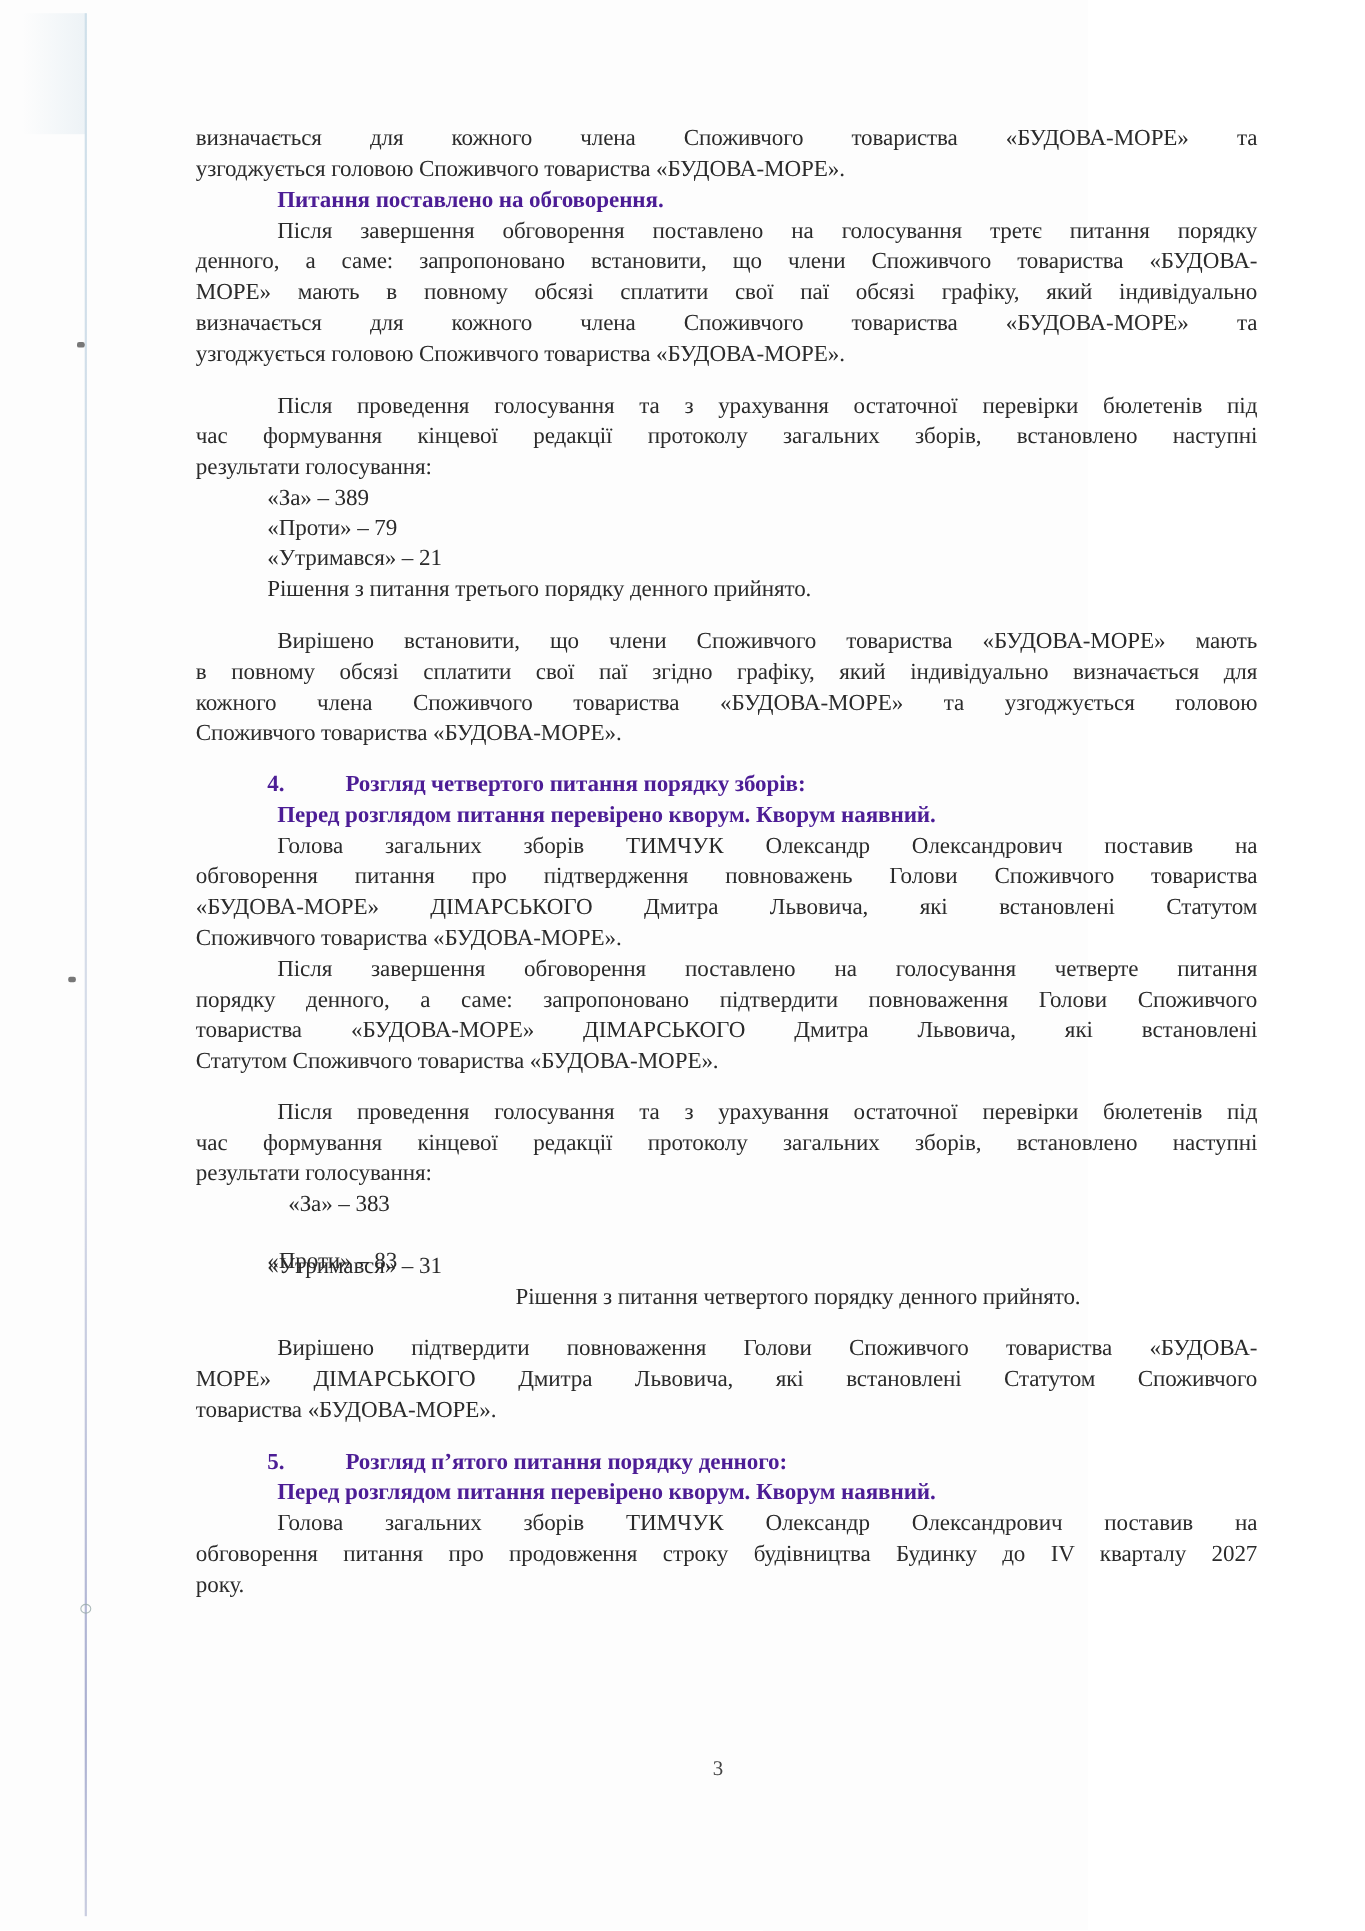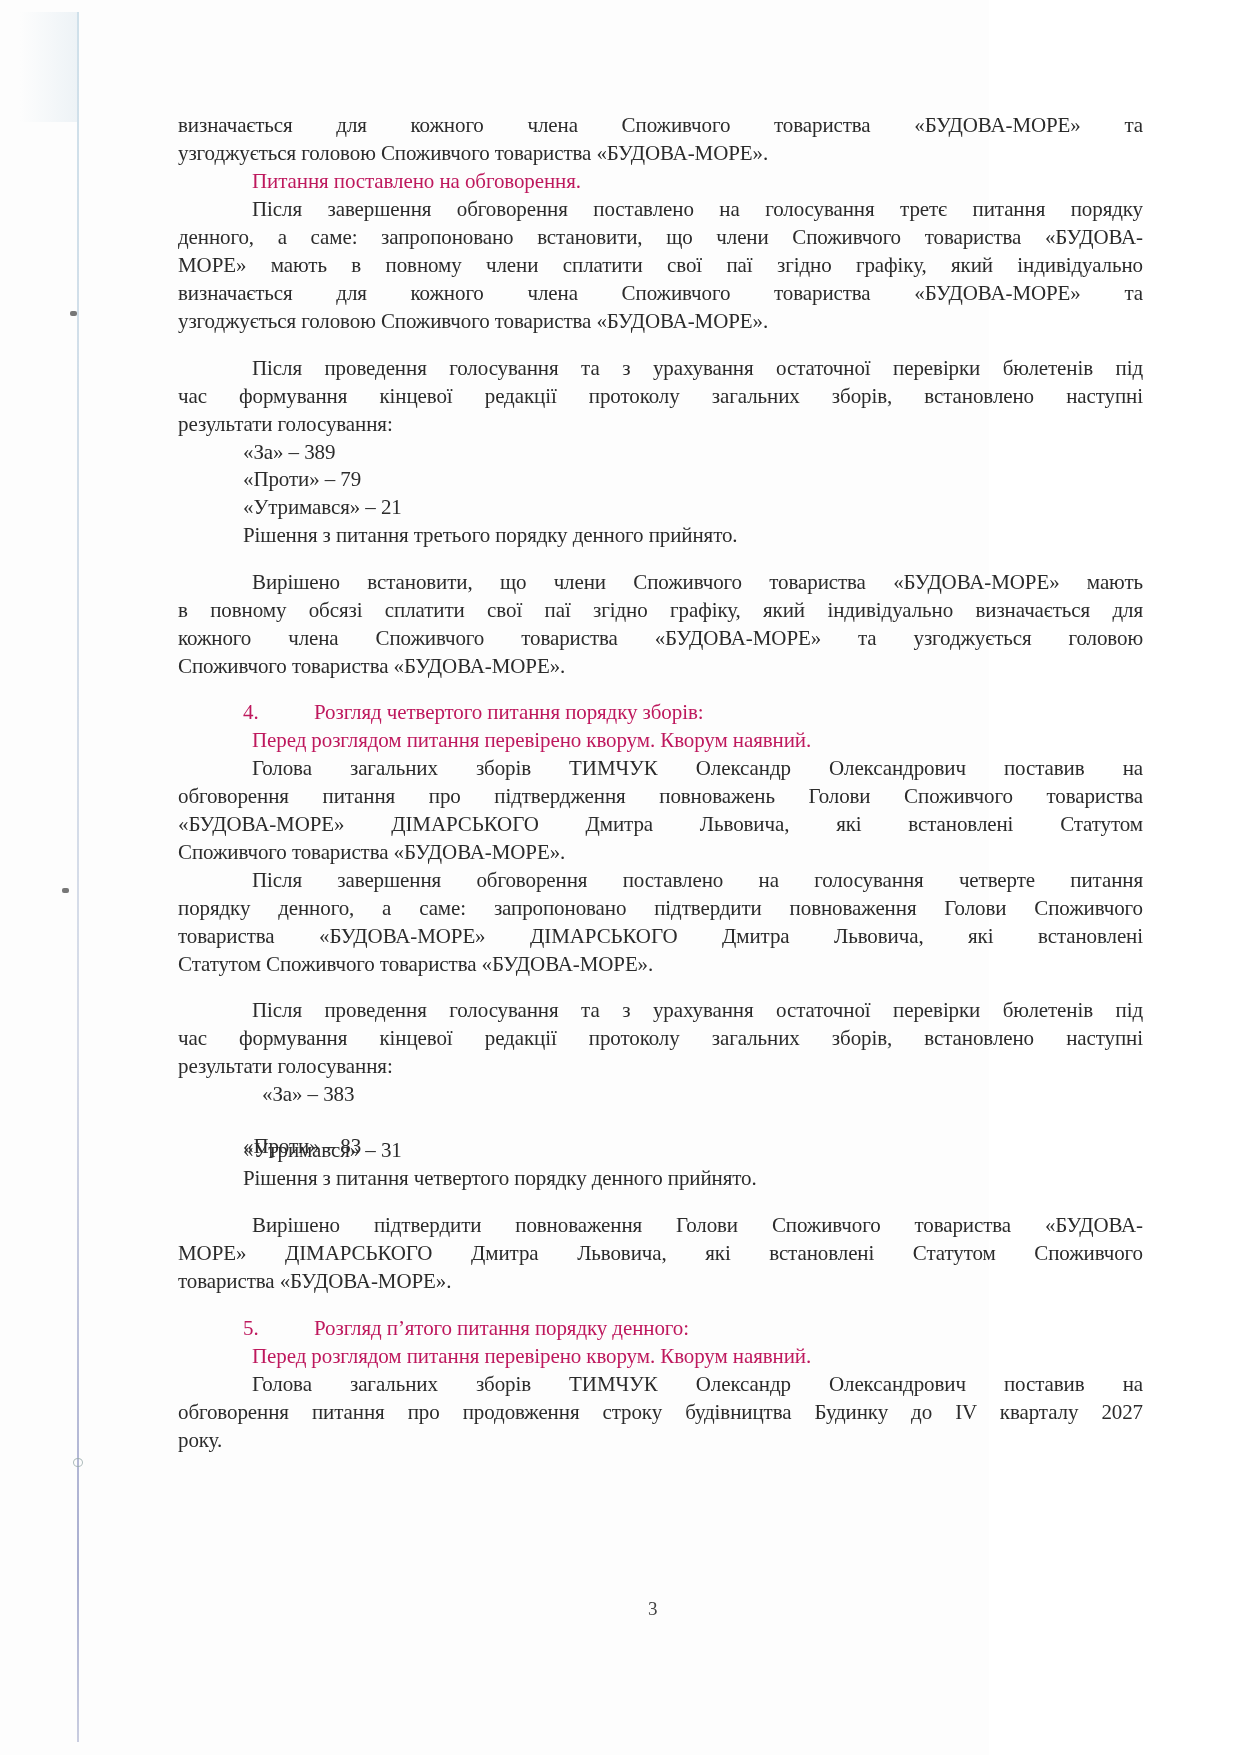--- a/index.html
+++ b/index.html
@@ -23,21 +23,21 @@
     .punch.p2 { left: 62px; top: 888px; }
     .punch.p3 { left: 73px; top: 1458px; background: transparent; border: 1px solid #9aa; width: 8px; height: 7px; border-radius: 50%; }
     .line {
       position: absolute; left: 178px; width: 965px;
       font-size: 21px; line-height: 26px; height: 27px; white-space: nowrap;
       letter-spacing: -0.1px;
     }
     .justify { text-align: justify; text-align-last: justify; }
     .indent { left: 252px; width: 891px; }
     .vote { left: 243px; }
-    .bold { font-weight: normal; color: #be185d; }
+    .bold { font-weight: bold; color: #4c1d95; }
     .heading-num { display: inline-block; width: 71px; }
     .page-number {
       position: absolute; left: 648px; top: 1598px; font-size: 19px;
       font-family: "Liberation Serif", serif; color: #444;
     }
   </style>
 </head>
 <body>
 
 <div class="page">
@@ -46,21 +46,21 @@
   <div class="punch p1"></div>
   <div class="punch p2"></div>
   <div class="punch p3"></div>
 
   <div id="body-lines">
       <div class="line justify" style="top: 112px;">визначається для кожного члена Споживчого товариства «БУДОВА-МОРЕ» та</div>
       <div class="line" style="top: 140px;">узгоджується головою Споживчого товариства «БУДОВА-МОРЕ».</div>
       <div class="line indent bold" style="top: 168px;">Питання поставлено на обговорення.</div>
       <div class="line indent justify" style="top: 196px;">Після завершення обговорення поставлено на голосування третє питання порядку</div>
       <div class="line justify" style="top: 224px;">денного, а саме: запропоновано встановити, що члени Споживчого товариства «БУДОВА-</div>
-      <div class="line justify" style="top: 252px;">МОРЕ» мають в повному члени сплатити свої паї згідно графіку, який індивідуально</div>
+      <div class="line justify" style="top: 252px;">МОРЕ» мають в повному обсязі сплатити свої паї обсязі графіку, який індивідуально</div>
       <div class="line justify" style="top: 280px;">визначається для кожного члена Споживчого товариства «БУДОВА-МОРЕ» та</div>
       <div class="line" style="top: 308px;">узгоджується головою Споживчого товариства «БУДОВА-МОРЕ».</div>
       <div class="line indent justify" style="top: 355px;">Після проведення голосування та з урахування остаточної перевірки бюлетенів під</div>
       <div class="line justify" style="top: 383px;">час формування кінцевої редакції протоколу загальних зборів, встановлено наступні</div>
       <div class="line" style="top: 411px;">результати голосування:</div>
       <div class="line vote" style="top: 439px;">«За» – 389</div>
       <div class="line vote" style="top: 466px;">«Проти» – 79</div>
       <div class="line vote" style="top: 494px;">«Утримався» – 21</div>
       <div class="line vote" style="top: 522px;">Рішення з питання третього порядку денного прийнято.</div>
       <div class="line indent justify" style="top: 569px;">Вирішено встановити, що члени Споживчого товариства «БУДОВА-МОРЕ» мають</div>
@@ -76,21 +76,21 @@
       <div class="line indent justify" style="top: 867px;">Після завершення обговорення поставлено на голосування четверте питання</div>
       <div class="line justify" style="top: 895px;">порядку денного, а саме: запропоновано підтвердити повноваження Голови Споживчого</div>
       <div class="line justify" style="top: 923px;">товариства «БУДОВА-МОРЕ» ДІМАРСЬКОГО Дмитра Львовича, які встановлені</div>
       <div class="line" style="top: 951px;">Статутом Споживчого товариства «БУДОВА-МОРЕ».</div>
       <div class="line indent justify" style="top: 997px;">Після проведення голосування та з урахування остаточної перевірки бюлетенів під</div>
       <div class="line justify" style="top: 1025px;">час формування кінцевої редакції протоколу загальних зборів, встановлено наступні</div>
       <div class="line" style="top: 1053px;">результати голосування:</div>
       <div class="line vote" style="top: 1081px; margin-left: 19px;">«За» – 383</div>
       <div class="line vote" style="top: 1109px; margin-top: 24px;">«Проти» – 83</div>
       <div class="line vote" style="top: 1137px;">«Утримався» – 31</div>
-      <div class="line vote" style="top: 1165px;">Рішення з питання четвертого порядку денного прийнято.</div>
+      <div class="line vote" style="top: 1165px; text-align: center;">Рішення з питання четвертого порядку денного прийнято.</div>
       <div class="line indent justify" style="top: 1212px;">Вирішено підтвердити повноваження Голови Споживчого товариства «БУДОВА-</div>
       <div class="line justify" style="top: 1240px;">МОРЕ» ДІМАРСЬКОГО Дмитра Львовича, які встановлені Статутом Споживчого</div>
       <div class="line" style="top: 1268px;">товариства «БУДОВА-МОРЕ».</div>
       <div class="line vote bold" style="top: 1315px;"><span class="heading-num">5.</span><span>Розгляд п’ятого питання порядку денного:</span></div>
       <div class="line indent bold" style="top: 1343px;">Перед розглядом питання перевірено кворум. Кворум наявний.</div>
       <div class="line indent justify" style="top: 1371px;">Голова загальних зборів ТИМЧУК Олександр Олександрович поставив на</div>
       <div class="line justify" style="top: 1399px;">обговорення питання про продовження строку будівництва Будинку до IV кварталу 2027</div>
       <div class="line" style="top: 1427px;">року.</div>
     </div>
 

